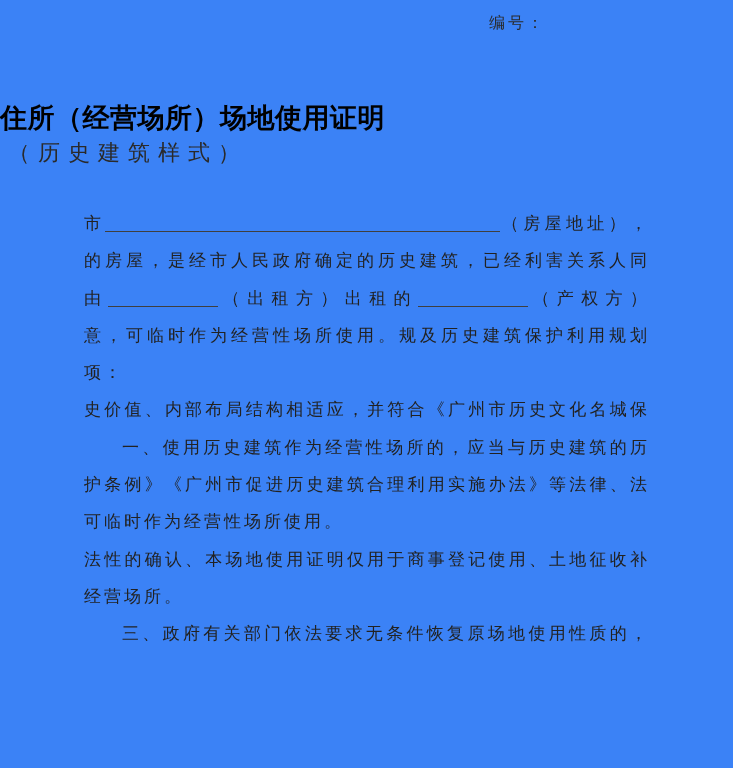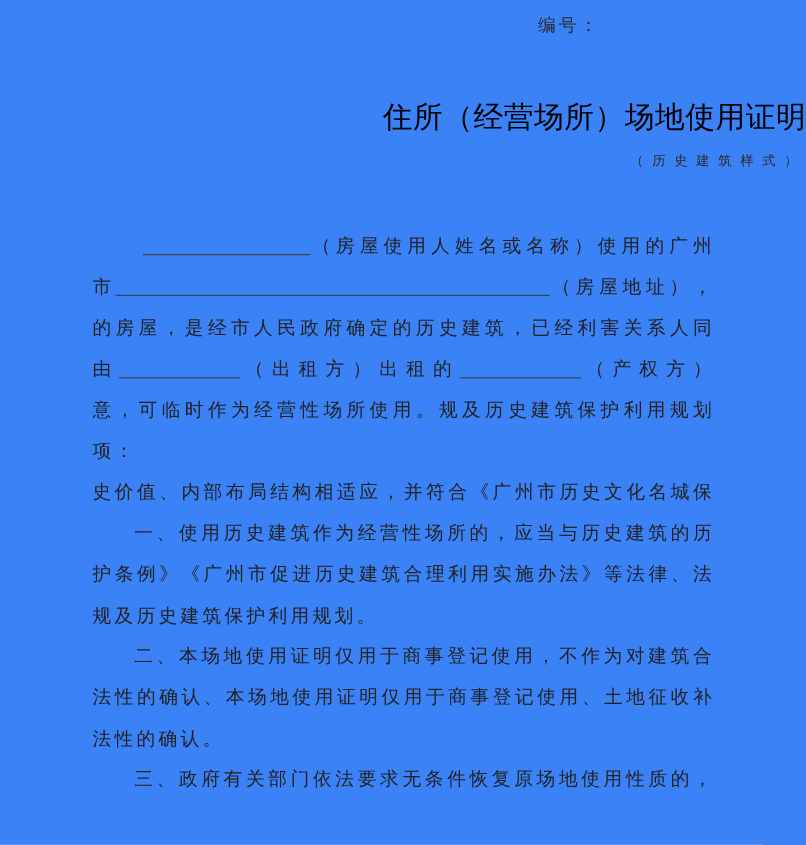--- a/index.html
+++ b/index.html
@@ -18,36 +18,36 @@
   .serial {
     position: absolute;
     left: 489px; top: 13px;
     font-size: 16px;
     letter-spacing: 3px;
     color: #2a2a2a;
     white-space: nowrap;
   }
   .title {
     position: absolute;
-    left: 0; top: 88px;
+    left: 0; top: 100px;
     width: 733px;
     margin: 0;
-    text-align: right;
+    text-align: left;
     font-size: 27px;
-    font-weight: 400;
+    font-weight: 700;
     letter-spacing: 0.5px;
     color: #000000;
   }
   .subtitle {
     position: absolute;
     left: 0; top: 138px;
     width: 733px;
-    text-align: right;
+    text-align: left;
     text-indent: 8px;
-    font-size: 12px;
+    font-size: 22px;
     letter-spacing: 8px;
     color: #2a2a2a;
   }
   .doc-body {
     position: absolute;
     left: 84px; top: 205px;
     width: 566px;
     font-size: 17px;
   }
   .line {
@@ -81,43 +81,41 @@
 <div class="page">
 
   <div class="serial">编号：</div>
 
   <h1 class="title">住所（经营场所）场地使用证明</h1>
 
   <div class="subtitle">（历史建筑样式）</div>
 
   <div class="doc-body">
 
-    <div class="line ind-first"><span class="blank w152"></span><span>（房屋使用人姓名或名称）使用的广州</span></div>
 
     <div class="line"><span>市</span><span class="blank w395"></span><span>（房屋地址），</span></div>
 
     <div class="line">的房屋，是经市人民政府确定的历史建筑，已经利害关系人同</div>
 
     <div class="line"><span>由</span><span class="blank w110"></span><span>（出租方）出租的</span><span class="blank w110"></span><span>（产权方）</span></div>
 
     <div class="line">意，可临时作为经营性场所使用。规及历史建筑保护利用规划</div>
 
     <div class="line end">项：</div>
 
     <div class="line">史价值、内部布局结构相适应，并符合《广州市历史文化名城保</div>
 
     <div class="line ind-para">一、使用历史建筑作为经营性场所的，应当与历史建筑的历</div>
 
     <div class="line">护条例》《广州市促进历史建筑合理利用实施办法》等法律、法</div>
 
-    <div class="line end">规及历史建筑保护利用规划。</div>
+    <div class="line end">可临时作为经营性场所使用。</div>
 
-    <div class="line ind-para">二、本场地使用证明仅用于商事登记使用，不作为对建筑合</div>
 
     <div class="line">法性的确认、本场地使用证明仅用于商事登记使用、土地征收补</div>
 
-    <div class="line end">法性的确认。</div>
+    <div class="line end">经营场所。</div>
 
     <div class="line ind-para">三、政府有关部门依法要求无条件恢复原场地使用性质的，</div>
 
 
   </div>
 </div>
 
 </body></html>

